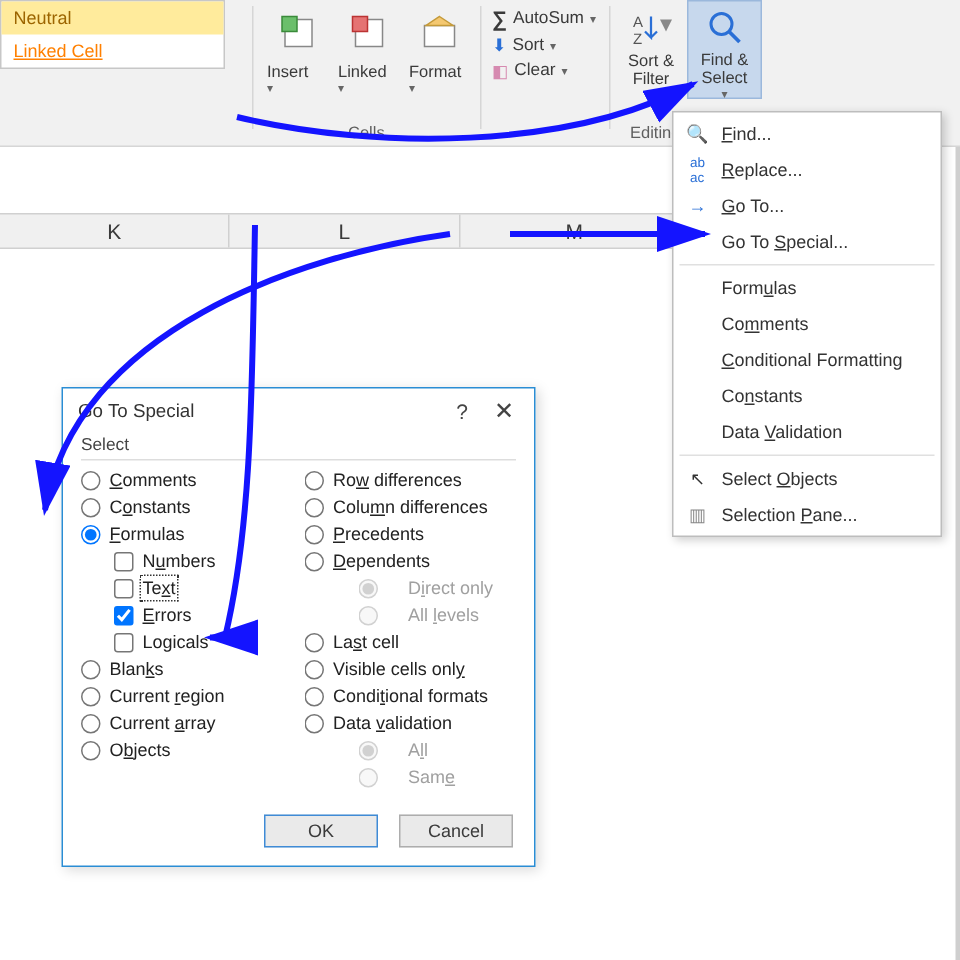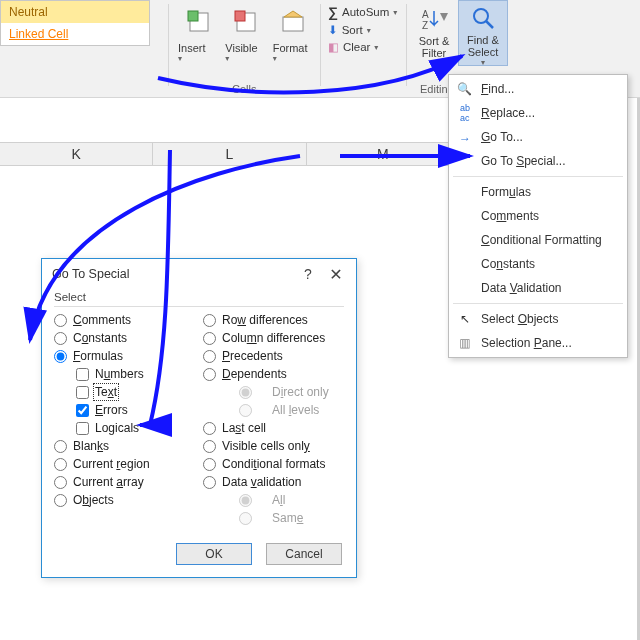--- a/index.html
+++ b/index.html
@@ -114,21 +114,21 @@
       <div>Insert</div>
         <div class="drop">▾</div>
     </div>
     <div class="big-btn">
       <div class="ic">
           <svg width="26" height="26">
             <rect x="4" y="4" width="18" height="18" fill="#fff" stroke="#888"></rect>
             <rect x="2" y="2" width="10" height="10" fill="#e57373" stroke="#b33"></rect>
           </svg>
         </div>
-      <div>Visible</div>
+      <div>Linked</div>
         <div class="drop">▾</div>
     </div>
     <div class="big-btn">
       <div class="ic">
           <svg width="26" height="26">
             <rect x="3" y="8" width="20" height="14" fill="#fff" stroke="#888"></rect>
             <polygon points="13,2 22,8 4,8" fill="#f4c871" stroke="#c49a3a"></polygon>
           </svg>
         </div>
       <div>Format</div>

